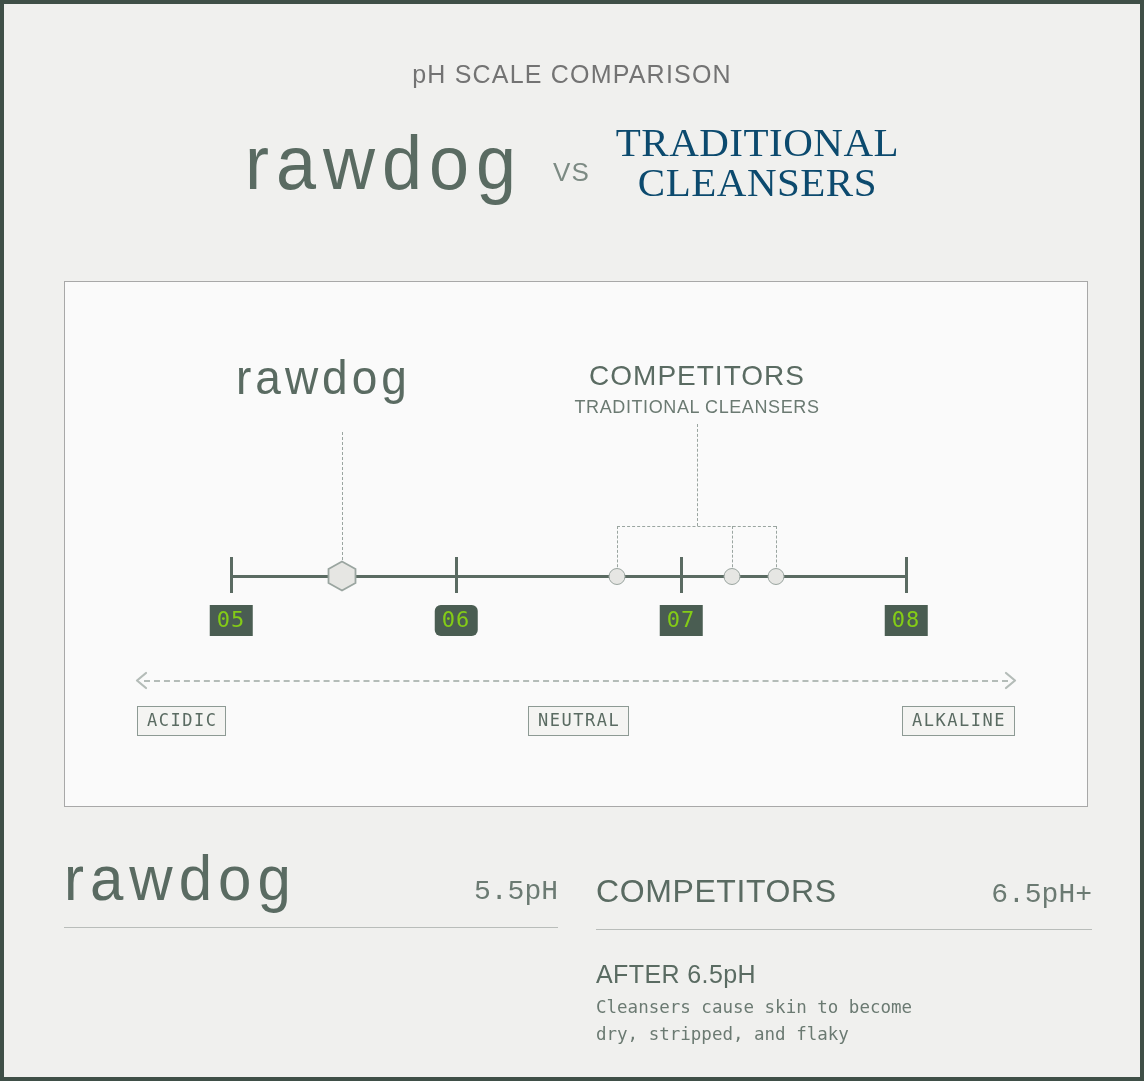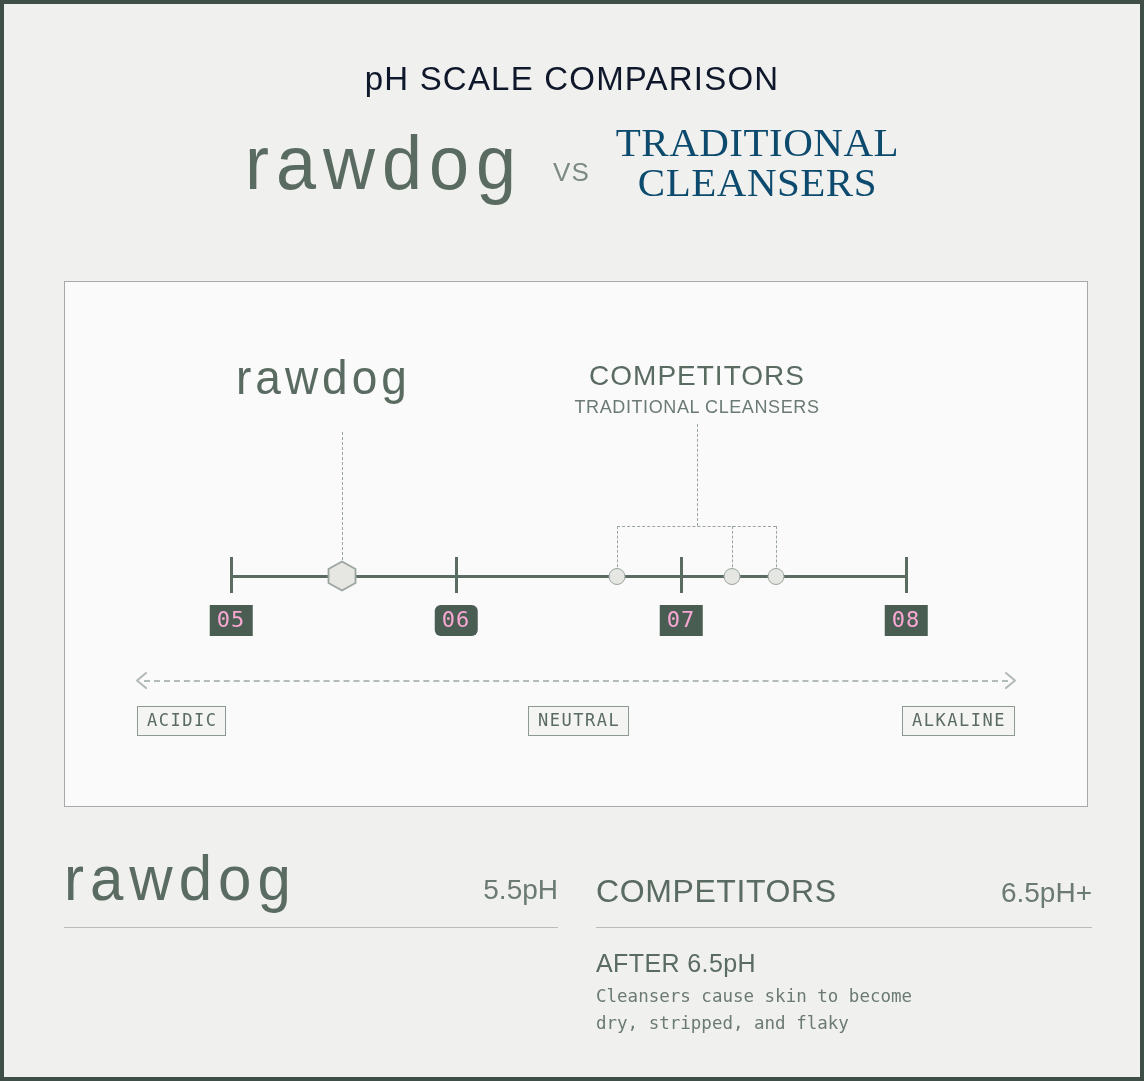--- a/index.html
+++ b/index.html
@@ -15,22 +15,22 @@
     width:1144px;height:1081px;
     box-sizing:border-box;
     border:4px solid #3f4f47;
     background:#f0f0ee;
   }
 
   
   .eyebrow{
     position:absolute;left:0;right:0;top:56px;
     text-align:center;
-    font-size:33px;letter-spacing:1.2px;
-    color:#0f172a;
+    font-size:25px;letter-spacing:1.2px;
+    color:#737373;
   }
   .titlerow{
     position:absolute;left:0;right:0;top:118px;
     display:flex;align-items:center;justify-content:center;
   }
   .brand-lg{
     font-size:72px;font-weight:300;letter-spacing:7px;
     color:#5a6b62;line-height:1;
     transform:scaleY(1.06);
   }
@@ -69,21 +69,21 @@
   
   .axis-line{
     position:absolute;left:226px;top:571px;width:675px;height:3px;
     background:#5a6b62;
   }
   .tick{
     position:absolute;width:3px;height:36px;background:#5a6b62;top:553px;
   }
   .badge{
     position:absolute;top:601px;transform:translateX(-50%);
-    background:#4a5d52;color:#f9a8d4;
+    background:#4a5d52;color:#84cc16;
     font-family:"DejaVu Sans Mono","Liberation Mono",monospace;
     font-size:22px;letter-spacing:1px;
     padding:4px 7px 5px 7px;
     line-height:1;
   }
 
   
   .hexmark{
     position:absolute;top:556px;width:30px;height:32px;
     transform:translateX(-50%);
@@ -126,29 +126,29 @@
   .fcol{position:absolute;}
   .fcol.left{left:60px;top:0;width:494px;}
   .fcol.right{left:592px;top:0;width:496px;}
   .frow{display:flex;align-items:baseline;}
   .f-brand{
     font-size:60px;font-weight:300;letter-spacing:6px;color:#5a6b62;
     line-height:1;transform:scaleY(1.06);
   }
   .f-name{font-size:32px;letter-spacing:.6px;color:#5a6b62;line-height:1;}
   .f-ph{
-    font-family:Liberation Sans, sans-serif;
+    font-family:Liberation Mono, monospace;
     font-size:28px;letter-spacing:0px;color:#6b7a72;line-height:1;
     margin-left:auto;
   }
   .rule{height:1px;background:#b9bdba;}
   .rule.left{margin-top:18px;}
   .rule.right{margin-top:20px;}
   .after-h{
-    font-size:25px;letter-spacing:.4px;color:#5a6b62;margin-top:21px;
+    font-size:25px;letter-spacing:.4px;color:#5a6b62;margin-top:30px;
   }
   .after-b{
     font-family:"DejaVu Sans Mono","Liberation Mono",monospace;
     font-size:17.5px;line-height:1.55;color:#6b7a72;margin-top:5px;
     white-space:pre-line;
   }
 </style>
 </head>
 <body>
 

